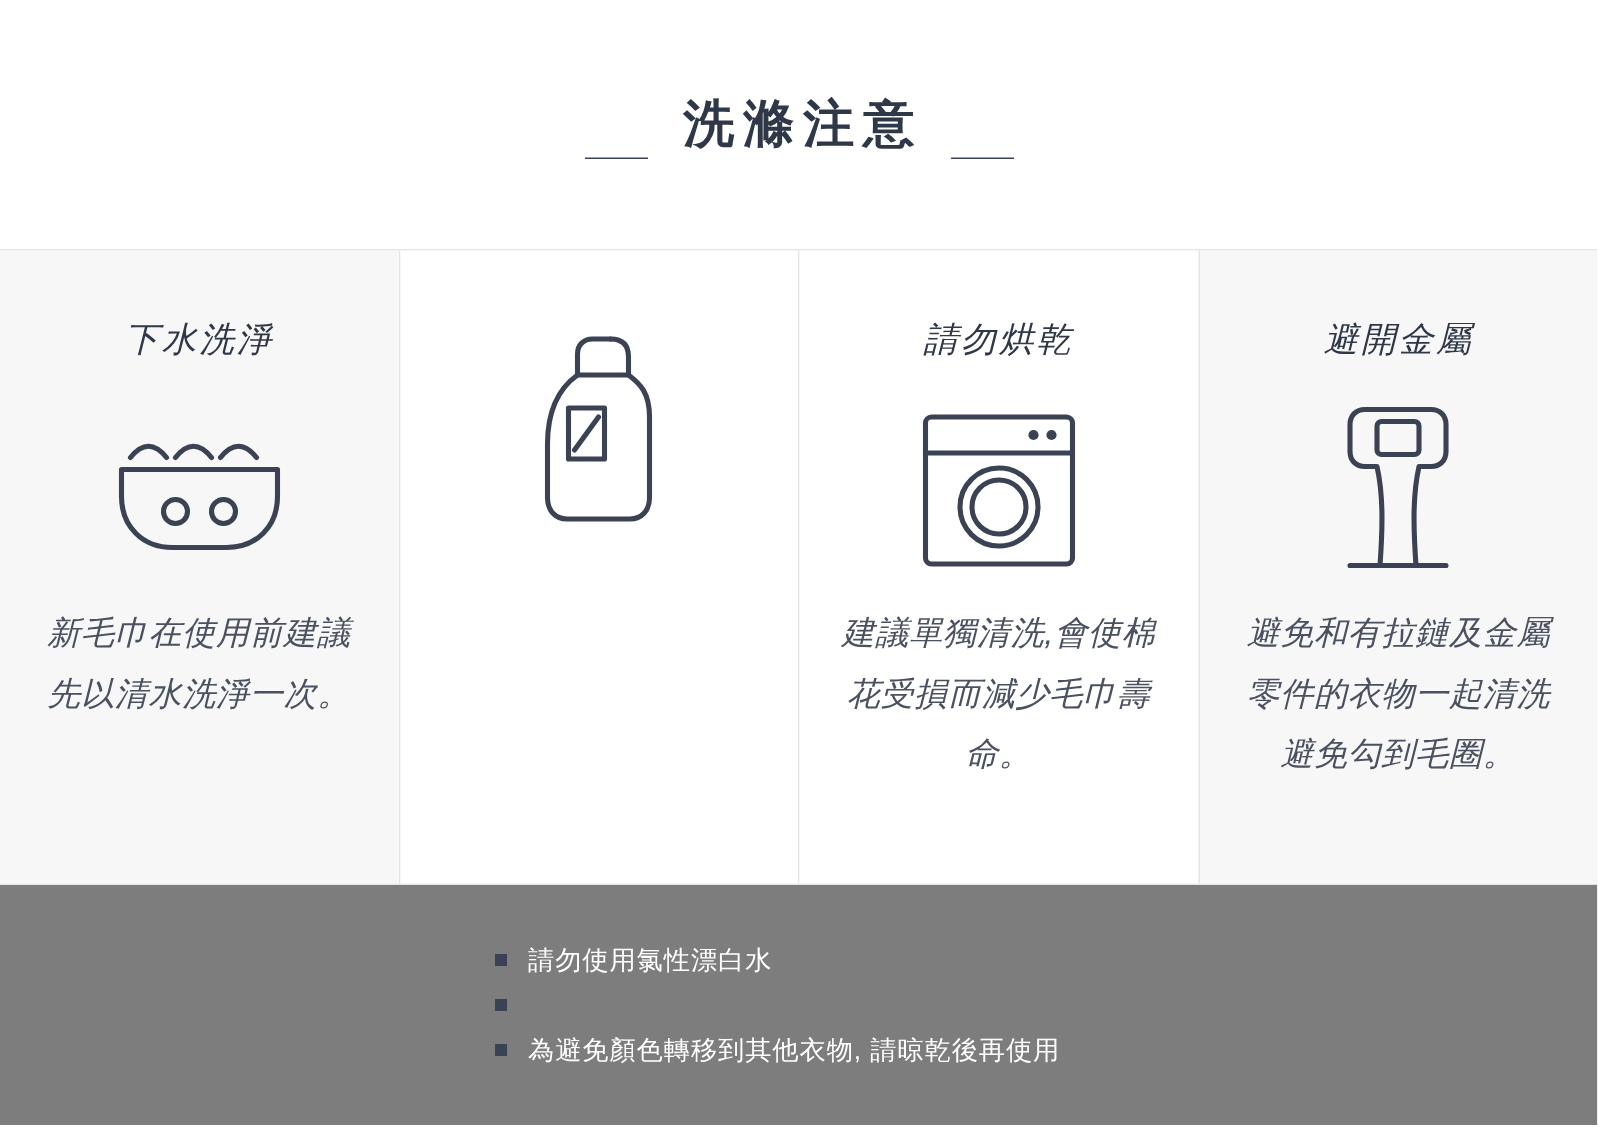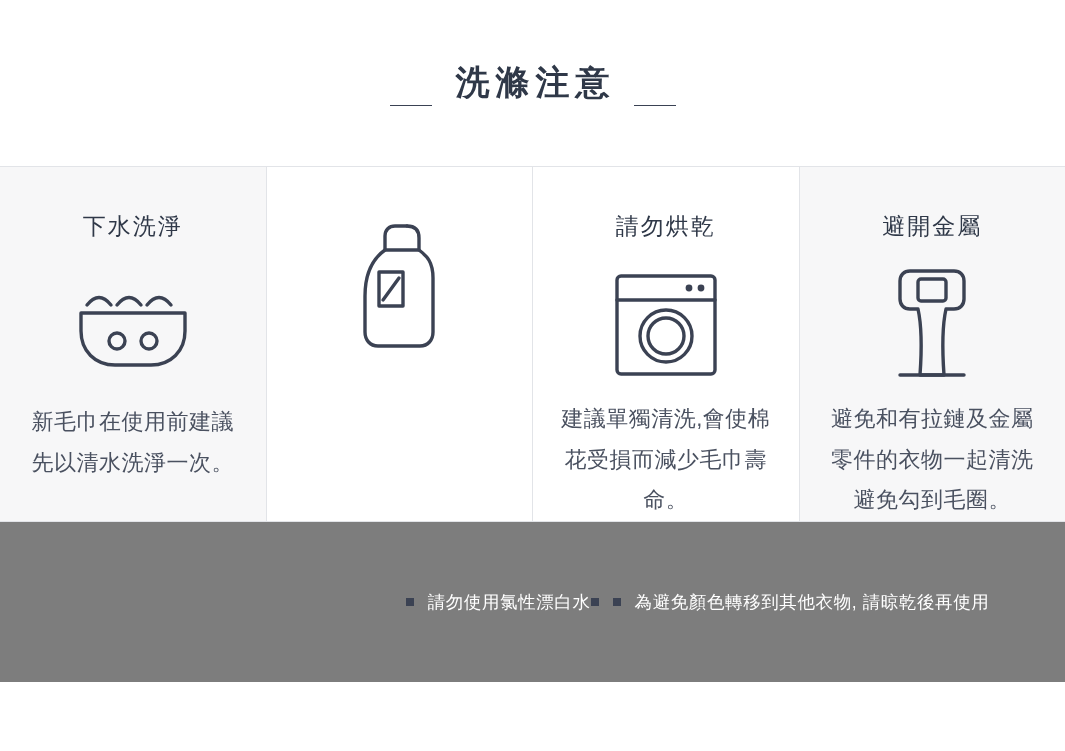--- a/index.html
+++ b/index.html
@@ -40,23 +40,24 @@
     letter-spacing: 6px;
     color: #2f3848;
     font-weight: 700;
     padding-left: 6px;
   }
 
   
   .cards {
     display: flex;
     width: 1065px;
-    height: 356px;
+    height: 424px;
     border-top: 1px solid #e2e4e8;
     border-bottom: 1px solid #e2e4e8;
+    font-style: italic;
   }
   .card {
     flex: 1 1 0;
     padding: 44px 18px 0 18px;
     display: flex;
     flex-direction: column;
     align-items: center;
     border-right: 1px solid #e2e4e8;
     background: #ffffff;
   }
@@ -83,21 +84,21 @@
     text-align: center;
     letter-spacing: 0.5px;
     max-width: 215px;
   }
 
   
   .footer {
     height: 160px;
     background: #7d7d7d;
     display: flex;
-    flex-direction: row;
+    flex-direction: column;
     justify-content: center;
     padding-left: 330px;
   }
   .note {
     display: flex;
     align-items: center;
     color: #ffffff;
     font-size: 17.5px;
     letter-spacing: 0.6px;
     margin: 7px 0;

